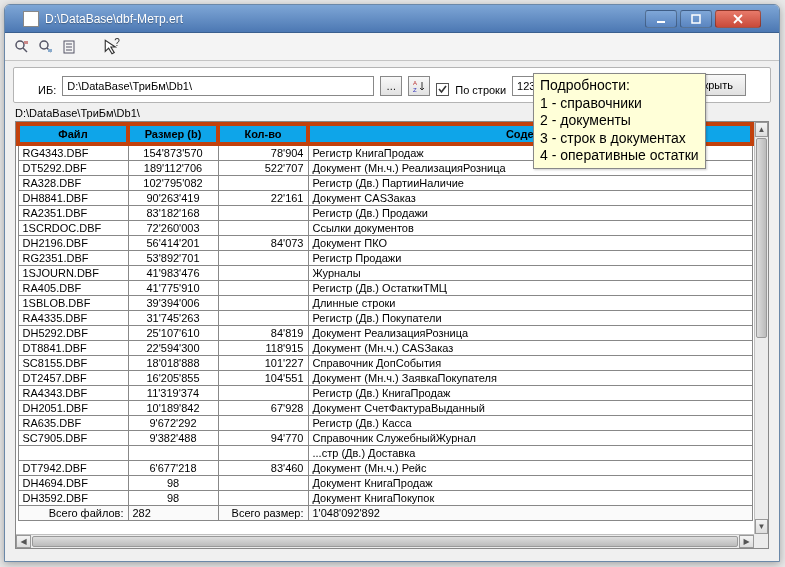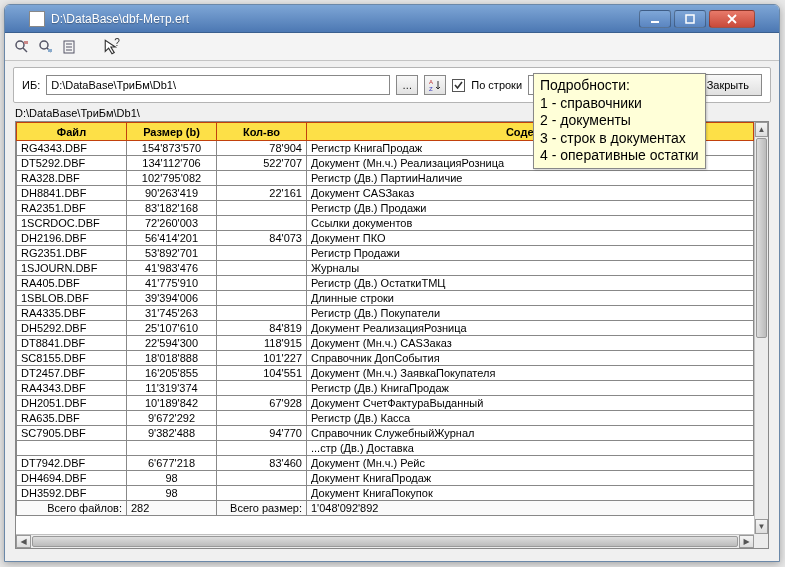--- a/index.html
+++ b/index.html
@@ -20,21 +20,21 @@
     border: 1px solid #6b88a8;
     border-radius: 6px 6px 0 0;
     box-shadow: 0 2px 8px rgba(0,0,0,0.3);
     overflow: hidden;
   }
   .titlebar {
     height: 28px;
     background: linear-gradient(#7ea6d6, #4c78b3);
     display: flex;
     align-items: center;
-    padding: 0 24px;
+    padding: 0 18px;
     color: #fff;
     border-bottom: 1px solid #3a5f8f;
   }
   .titlebar .app-icon {
     width: 16px; height: 16px;
     background: #fff;
     border: 1px solid #888;
     margin-right: 6px;
   }
   .titlebar .title {
@@ -80,23 +80,23 @@
     align-items: center;
     justify-content: center;
   }
   .tb-sep { width: 12px; }
 
   .panel {
     margin: 6px 8px 4px 8px;
     background: #fff;
     border: 1px solid #b4b4b4;
     border-radius: 2px;
-    padding: 6px 8px;
-    display: flex;
-    align-items: center;
+    padding: 6px 24px;
+    display: flex;
+    align-items: flex-end;
     gap: 6px;
   }
   .lbl { font-size: 11px; }
   .path-input {
     flex: 1;
     height: 20px;
     border: 1px solid #888;
     background: #fff;
     padding: 0 4px;
     font-size: 11px;
@@ -164,22 +164,22 @@
     position:absolute;
     left:0; right:14px; top:0; bottom:14px;
     overflow:hidden;
   }
   table.grid {
     border-collapse: collapse;
     width: 100%;
     font-size: 11px;
   }
   table.grid th {
-    background: #fde047;
-    border: 1px solid #c2410c;
+    background: #0ea5e9;
+    border: 4px solid #c2410c;
     padding: 2px 4px;
     font-weight: bold;
     text-align: center;
     height: 18px;
   }
   table.grid td {
     border: 1px solid #888;
     padding: 1px 4px;
     height: 14px;
     white-space: nowrap;
@@ -356,21 +356,21 @@
         </thead>
         <tbody id="grid-body">
             <tr>
               <td class="col-file">RG4343.DBF</td>
               <td class="col-size">154'873'570</td>
               <td class="col-count">78'904</td>
               <td class="col-content">Регистр КнигаПродаж</td>
             </tr>
             <tr>
               <td class="col-file">DT5292.DBF</td>
-              <td class="col-size">134'112'706</td>
+              <td class="col-size">189'112'706</td>
               <td class="col-count">522'707</td>
               <td class="col-content">Документ (Мн.ч.) РеализацияРозница</td>
             </tr>
             <tr>
               <td class="col-file">RA328.DBF</td>
               <td class="col-size">102'795'082</td>
               <td class="col-count"></td>
               <td class="col-content">Регистр (Дв.) ПартииНаличие</td>
             </tr>
             <tr>

